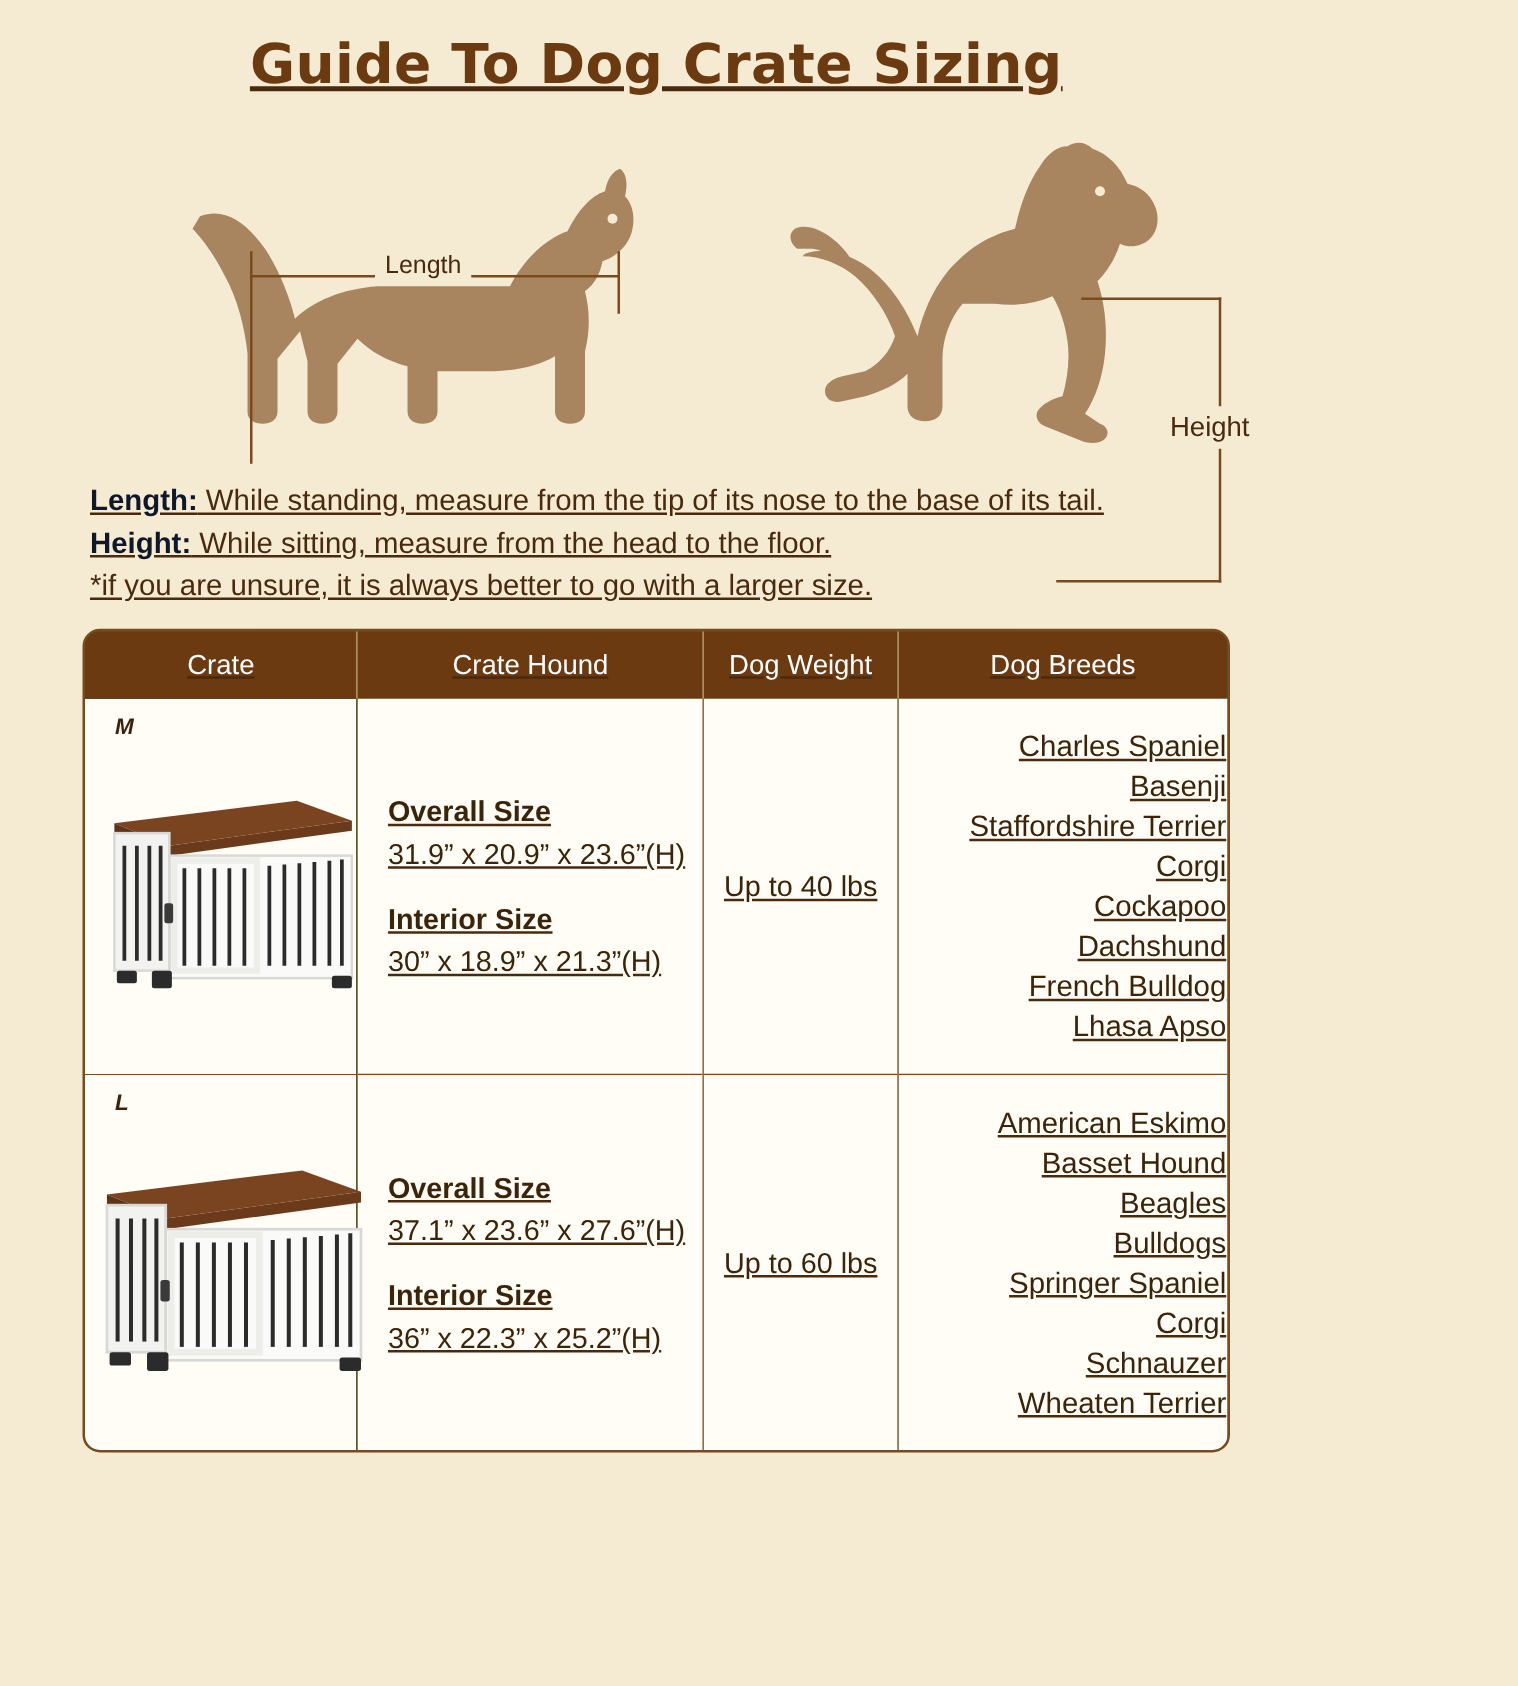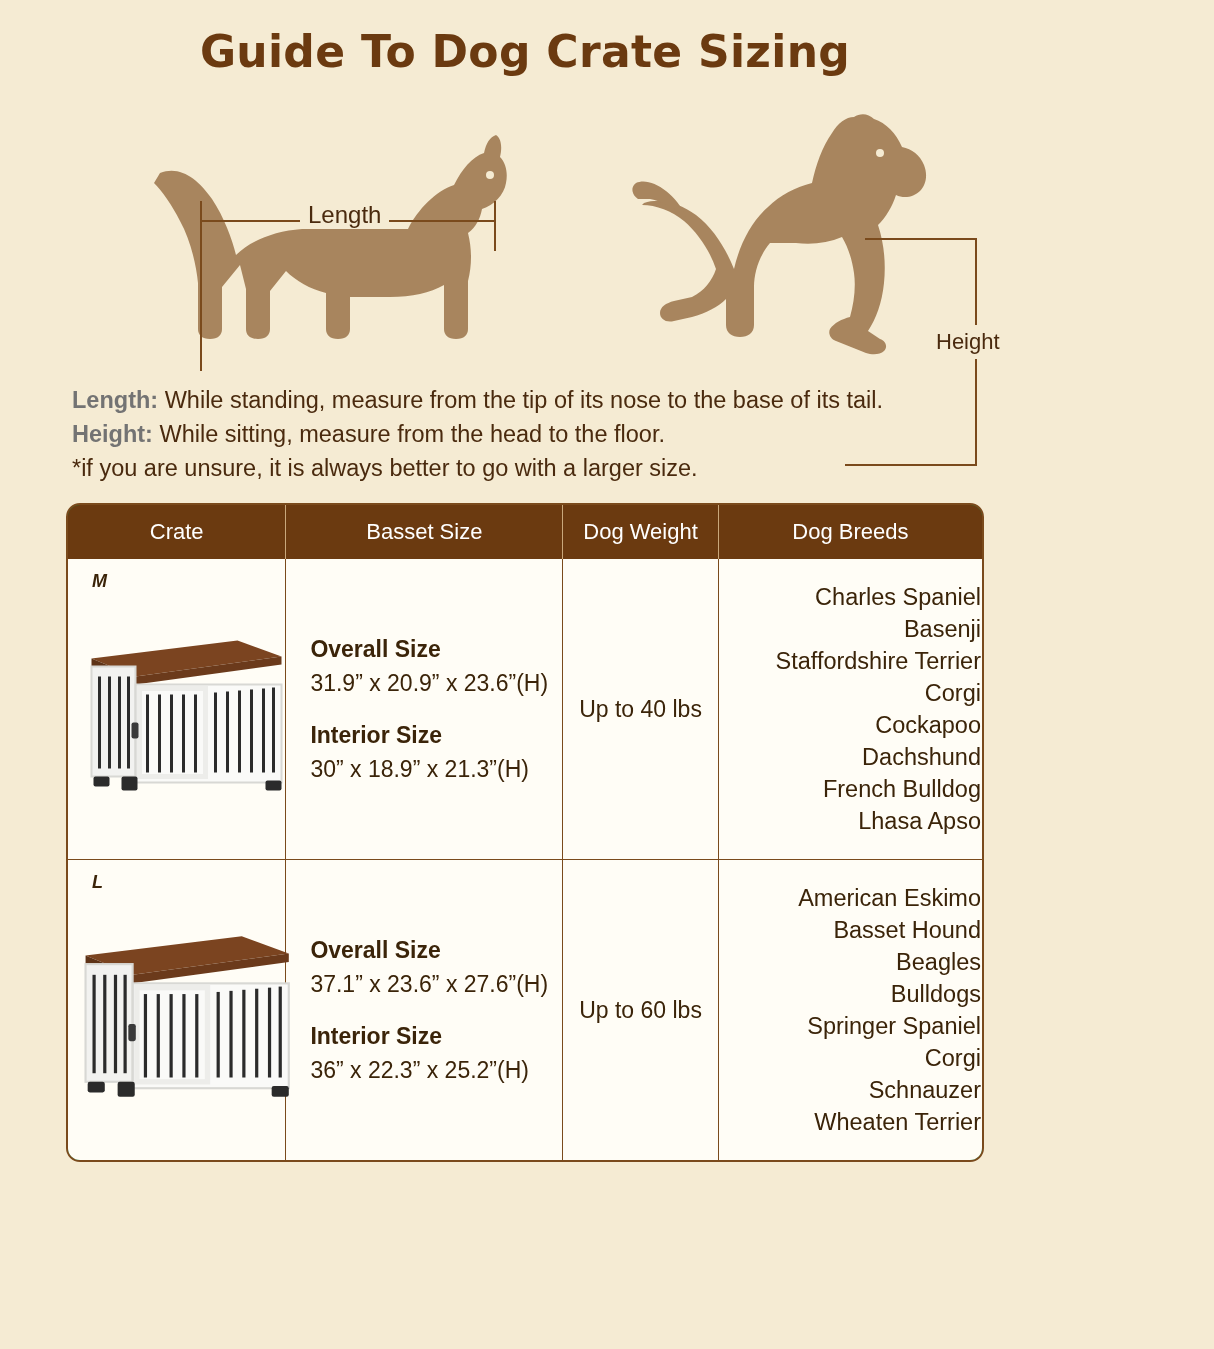--- a/index.html
+++ b/index.html
@@ -13,20 +13,21 @@
     font-family: "Liberation Sans", sans-serif;
     color: #4A2A0E;
     position: relative;
     overflow: hidden;
   }
   .page {
     width: 1050px;
     height: 1349px;
     position: relative;
     background: #F5EBD3;
+    text-decoration: underline;
   }
   .title {
     text-align: center;
     font-size: 44px;
     font-weight: bold;
     color: #6B3A10;
     letter-spacing: 0.3px;
     padding-top: 26px;
     font-family: "DejaVu Sans", sans-serif;
   }
@@ -48,21 +49,21 @@
     position: absolute;
     left: 630px;
     top: 20px;
     width: 320px;
     height: 265px;
   }
   .len-label {
     position: absolute;
     left: 300px;
     top: 118px;
-    font-size: 24px;
+    font-size: 20px;
     color: #4A2A0E;
     background: #F5EBD3;
     padding: 0 8px;
     z-index: 3;
     text-align: right;
   }
   .len-line {
     position: absolute;
     left: 200px;
     top: 137px;
@@ -128,21 +129,21 @@
   }
 
   
   .instructions {
     margin: 0 0 0 72px;
     font-size: 23.5px;
     line-height: 34px;
     color: #4A2A0E;
   }
   .instructions b {
-    color: #737373;
+    color: #0f172a;
   }
 
   
   .table-wrap {
     margin: 18px 66px 0 66px;
     border: 2px solid #7A4A1C;
     border-radius: 14px;
     overflow: hidden;
     background: #15803d;
   }
@@ -288,21 +289,21 @@
       <b>Height:</b><span> While sitting, measure from the head to the floor.</span>
     </div>
     <div>*if you are unsure, it is always better to go with a larger size.</div>
   </div>
 
   <div class="table-wrap">
     <table>
       <thead>
         <tr>
           <th class="col-crate">Crate</th>
-          <th class="col-size">Basset Size</th>
+          <th class="col-size">Crate Hound</th>
           <th class="col-weight">Dog Weight</th>
           <th class="col-breed">Dog Breeds</th>
         </tr>
       </thead>
       <tbody>
 
         <tr>
           <td class="crate-cell">
             <span class="size-letter">M</span>
             <svg class="crate-img" width="215" height="185" viewBox="0 0 215 185">

